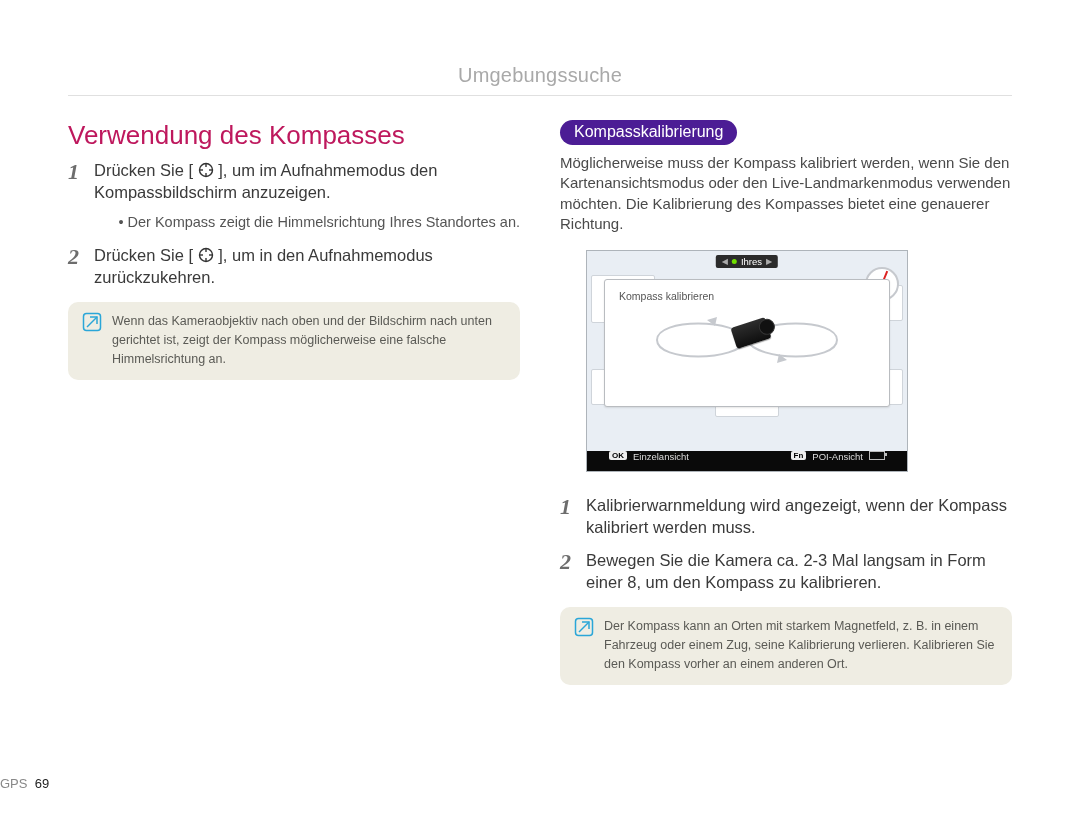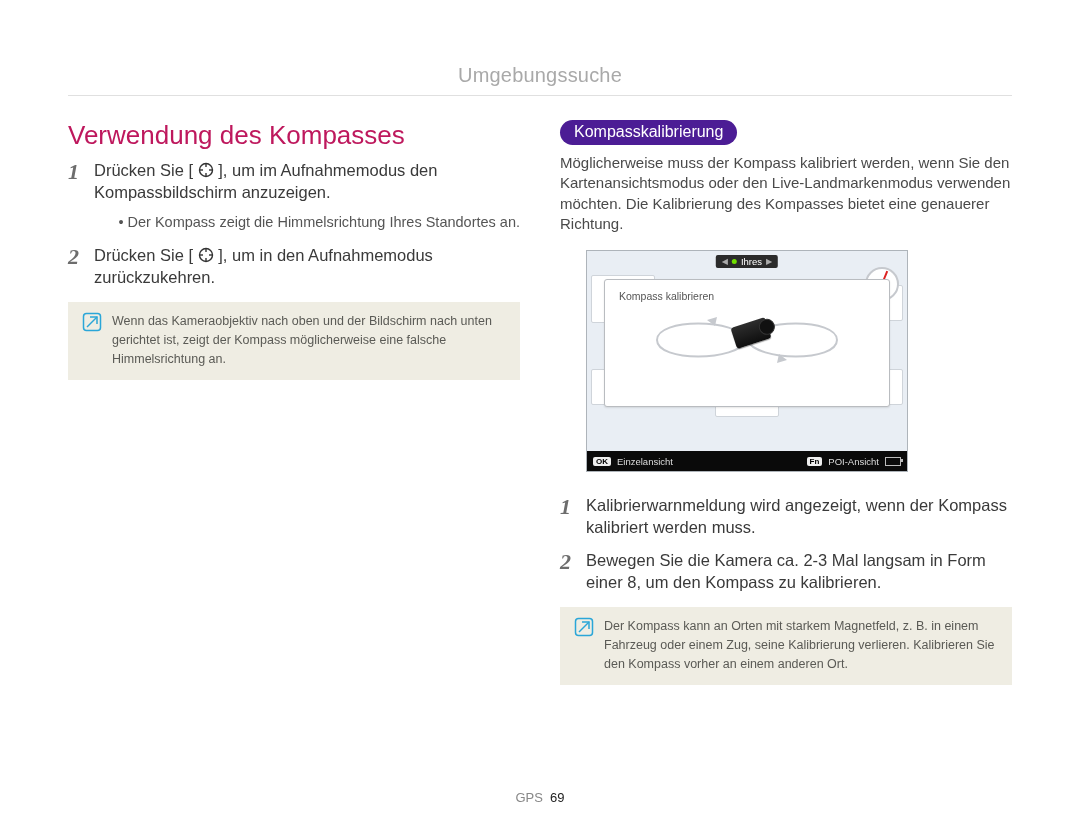--- a/index.html
+++ b/index.html
@@ -78,21 +78,21 @@
   }
   .substep::before {
     content: "• ";
   }
   .inline-icon {
     display: inline-block;
     vertical-align: -2px;
   }
   .notebox {
     background: #efede3;
-    border-radius: 0;
+    border-radius: 10px;
     padding: 10px 14px 12px 14px;
     display: flex;
     gap: 10px;
     margin: 14px 0 0 0;
   }
   .note-icon-wrap {
     flex-shrink: 0;
   }
   .note-text {
     font-size: 12.5px;
@@ -219,23 +219,23 @@
     background: #111;
     border-radius: 50%;
     border: 1px solid #333;
   }
   .cam-footer {
     background: #0a0a0a;
     color: #ddd;
     font-size: 9.5px;
     height: 20px;
     display: flex;
-    align-items: center;
+    align-items: flex-start;
     gap: 6px;
-    padding: 0 6px;
+    padding: 0 22px;
   }
   .kbd {
     background: #eee;
     color: #000;
     font-size: 8px;
     padding: 0 3px;
     border-radius: 2px;
     font-weight: bold;
   }
   .cam-footer .spacer { flex: 1; }
@@ -244,22 +244,22 @@
     border: 1px solid #bbb;
     position: relative;
   }
   .batt::after {
     content:'';
     position:absolute; right:-3px; top:1px; width:2px; height:3px; background:#bbb;
   }
   .page-footer {
     position: absolute;
     left: 0; right: 0;
-    bottom: 10px;
-    text-align: center;
+    bottom: 24px;
+    text-align: left;
     font-size: 13px;
     color: #888;
   }
   .page-footer b { color: #222; font-weight: normal; }
 </style>
 </head>
 <body>
 
 <div class="page">
   <div class="breadcrumb">Umgebungssuche</div>

